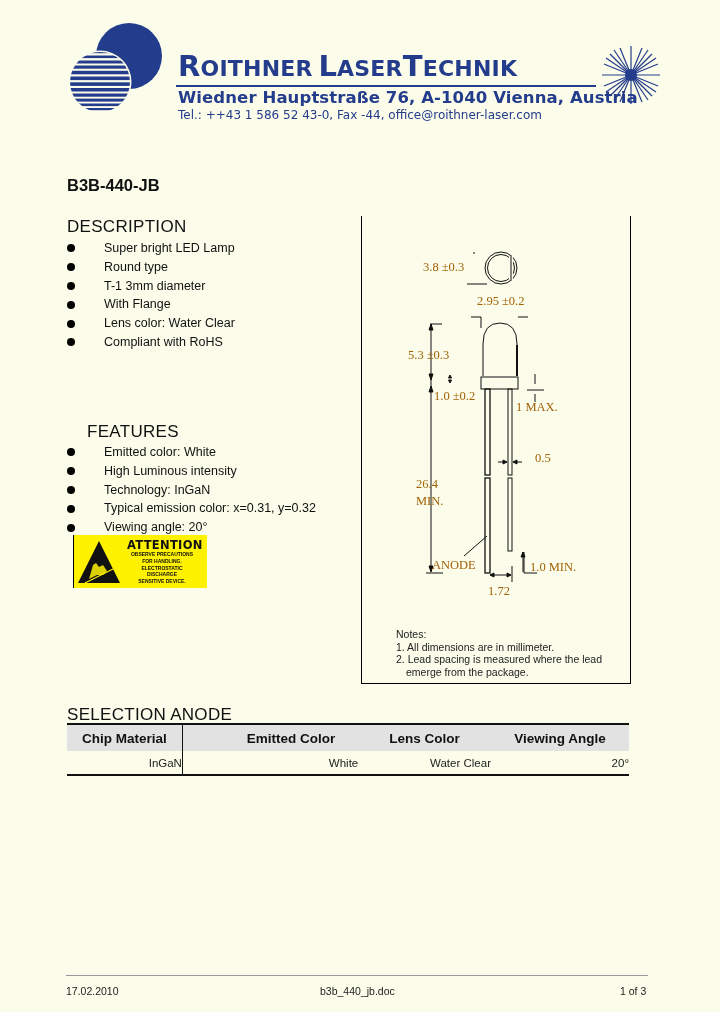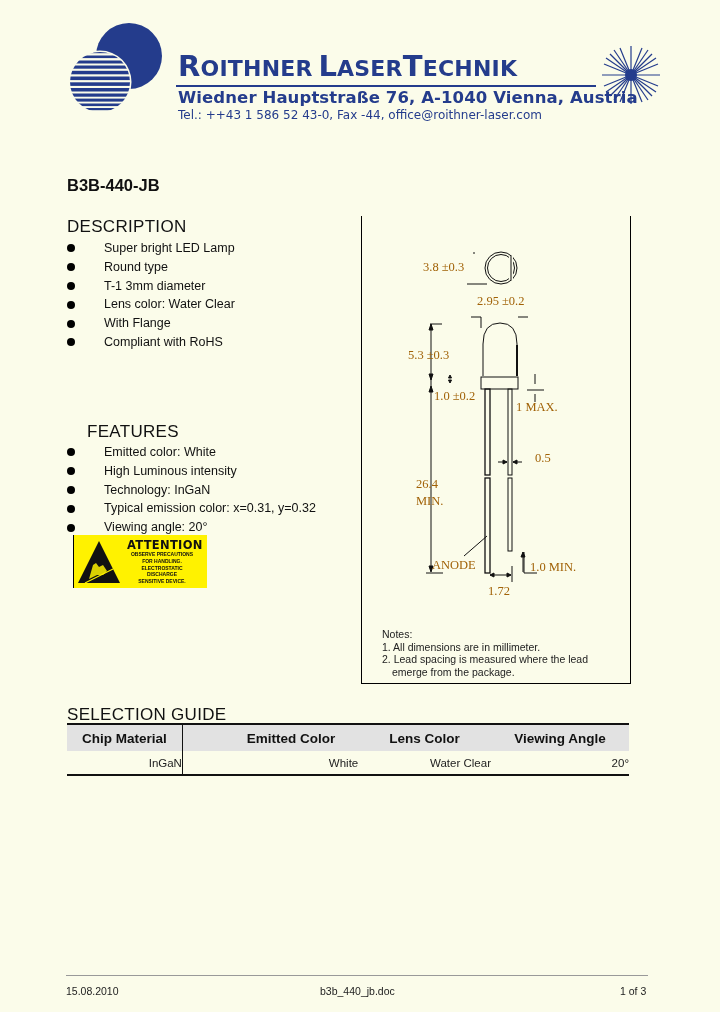--- a/index.html
+++ b/index.html
@@ -91,21 +91,21 @@
   }
   .drawing-svg { position: absolute; left: 361px; top: 216px; }
   .dim {
     position: absolute; font-family: "Liberation Serif", "DejaVu Serif", serif;
     font-size: 12.5px; color: #a16207; white-space: nowrap;
   }
   .notes {
     position: absolute; left: 382px; top: 628px;
     font-size: 10.5px; line-height: 12.5px; color: #222;
   }
-  .notes div { white-space: nowrap; }
+  .notes div { white-space: nowrap; margin-left: 14px; }
   .notes .indent { padding-left: 10px; }
 
   
   .sel-title { top: 705px; }
   .sel-table {
     position: absolute; left: 67px; top: 723px; width: 562px;
     border-collapse: collapse; font-size: 12.5px;
   }
   .sel-table thead tr { background: #e2e2e2; }
   .sel-table th {
@@ -194,25 +194,25 @@
   <li>
       <span class="bullet-dot"></span>
       <span>Round type</span>
     </li>
   <li>
       <span class="bullet-dot"></span>
       <span>T-1 3mm diameter</span>
     </li>
   <li>
       <span class="bullet-dot"></span>
+      <span>With Flange</span>
+    </li>
+  <li>
+      <span class="bullet-dot"></span>
       <span>Lens color: Water Clear</span>
-    </li>
-  <li>
-      <span class="bullet-dot"></span>
-      <span>With Flange</span>
     </li>
   <li>
       <span class="bullet-dot"></span>
       <span>Compliant with RoHS</span>
     </li>
 </ul>
 
 <div class="section-title" style="top:422px;margin-left:20px;">FEATURES</div>
 <ul class="bullets" style="top:443px;">
   <li>
@@ -324,36 +324,36 @@
 <div class="dim" style="left:530px; top:560px;">1.0 MIN.</div>
 <div class="dim" style="left:488px; top:584px;">1.72</div>
 
 <div class="notes">
   <div>Notes:</div>
   <div>1. All dimensions are in millimeter.</div>
   <div>2. Lead spacing is measured where the lead</div>
   <div class="indent">emerge from the package.</div>
 </div>
 
-<div class="section-title sel-title">SELECTION GUIDE</div>
+<div class="section-title sel-title">SELECTION ANODE</div>
 <table class="sel-table">
   <thead>
     <tr>
       <th class="c1">Chip Material</th>
       <th class="c2">Emitted Color</th>
       <th class="c3">Lens Color</th>
       <th class="c4">Viewing Angle</th>
     </tr>
   </thead>
   <tbody>
     <tr>
       <td class="c1">InGaN</td>
       <td class="c2">White</td>
       <td class="c3">Water Clear</td>
       <td class="c4">20°</td>
     </tr>
   </tbody>
 </table>
 
 <div class="footer-rule"></div>
-<div class="footer" style="left:66px;">15.08.2010</div>
+<div class="footer" style="left:66px;">17.02.2010</div>
 <div class="footer" style="left:320px;">b3b_440_jb.doc</div>
 <div class="footer" style="left:620px;">1 of 3</div>
 
 </body></html>

